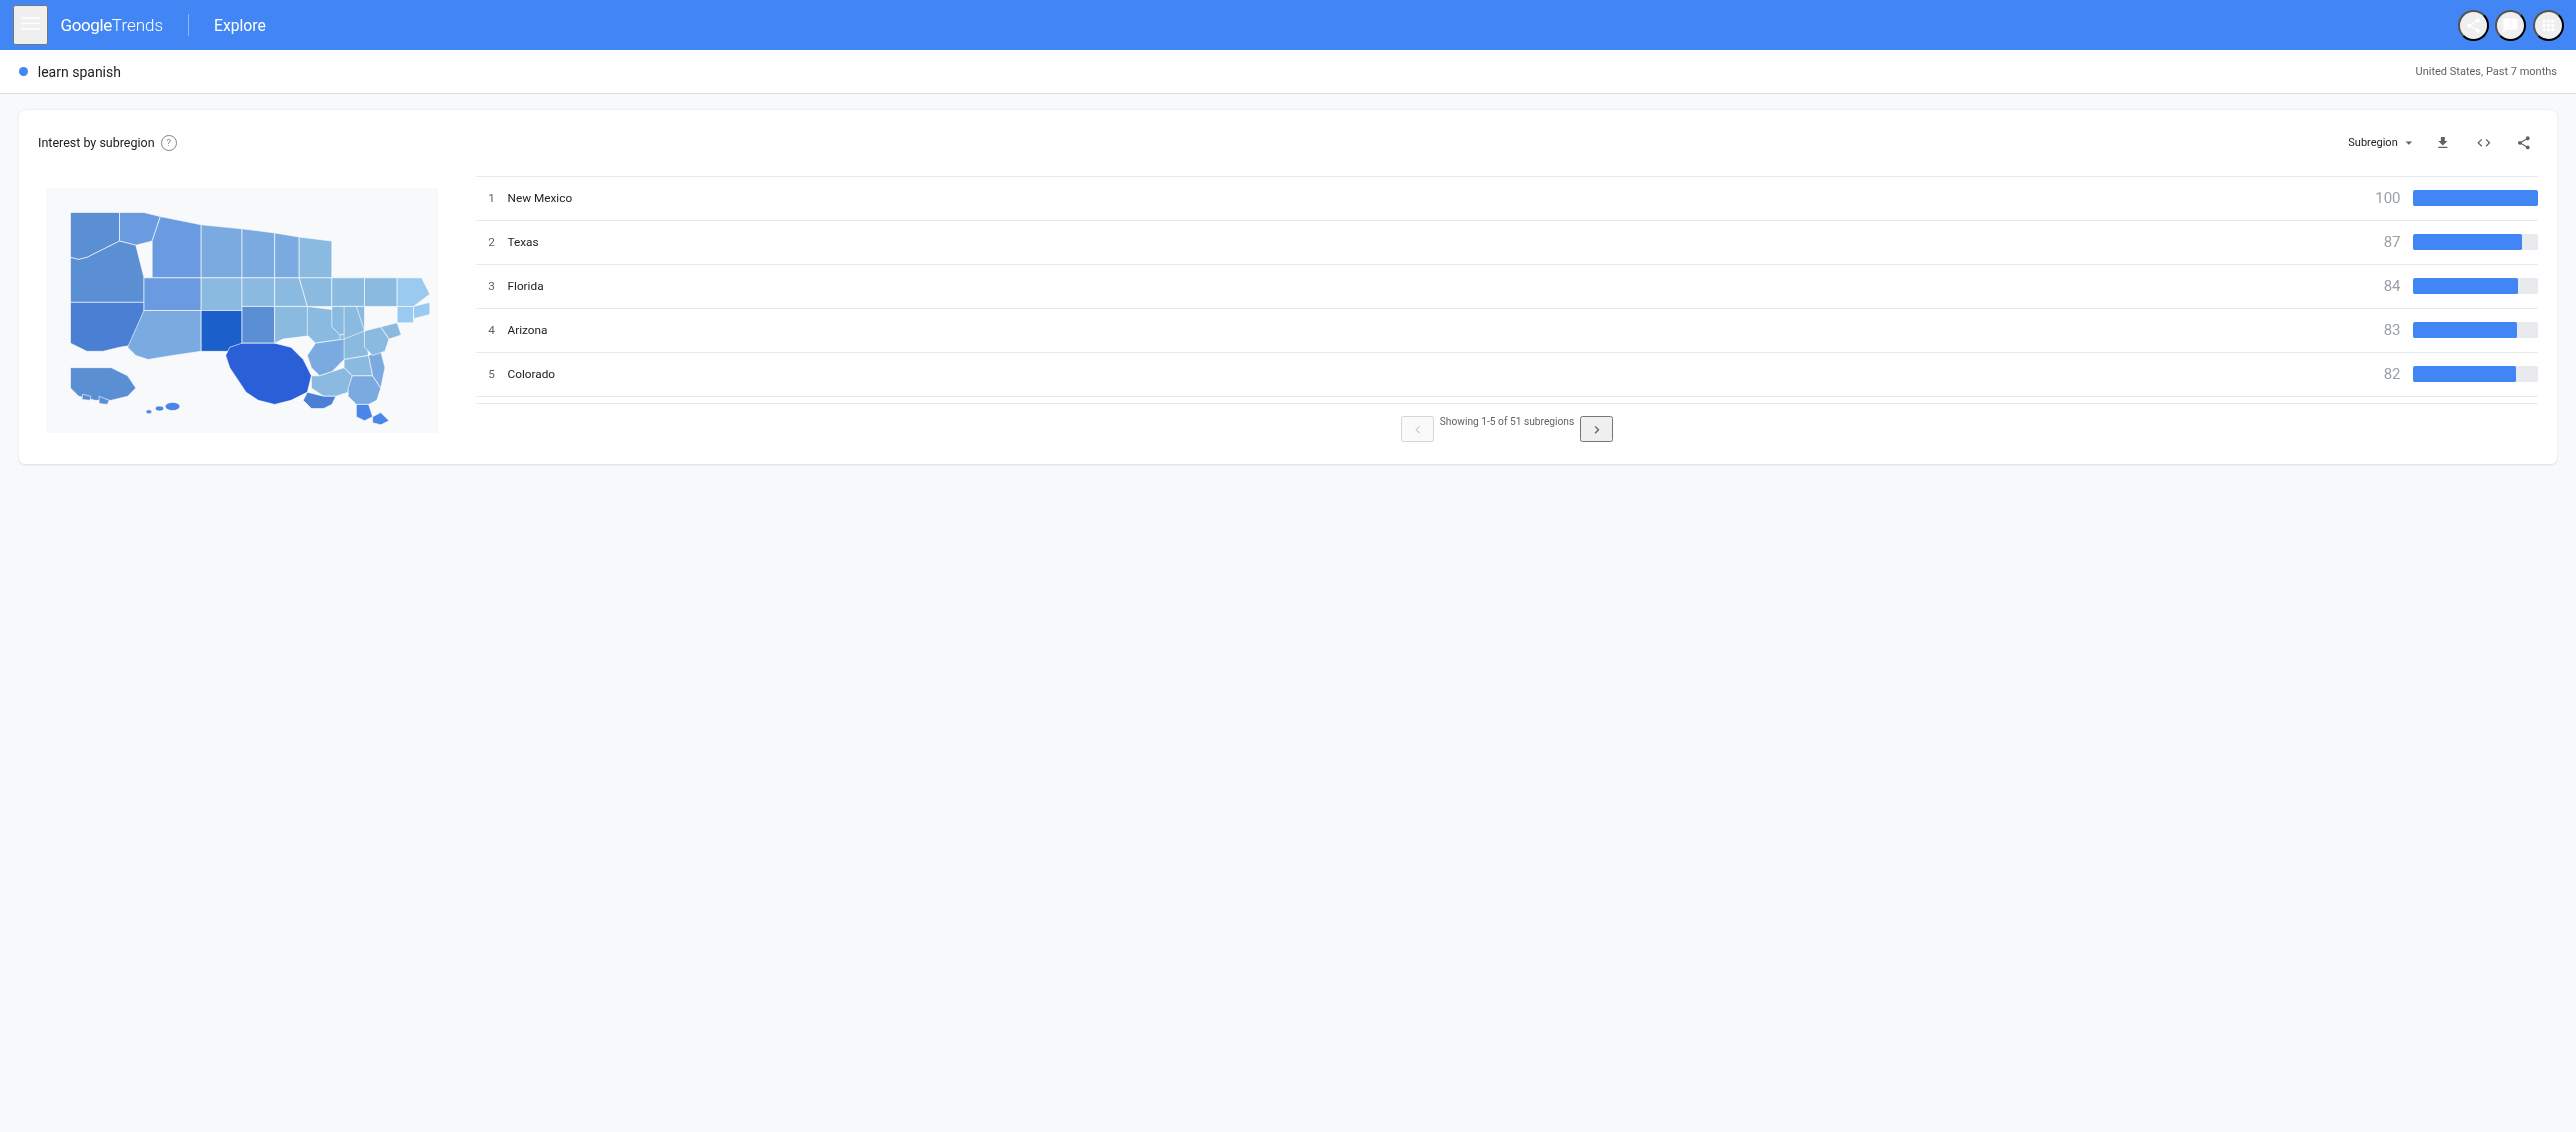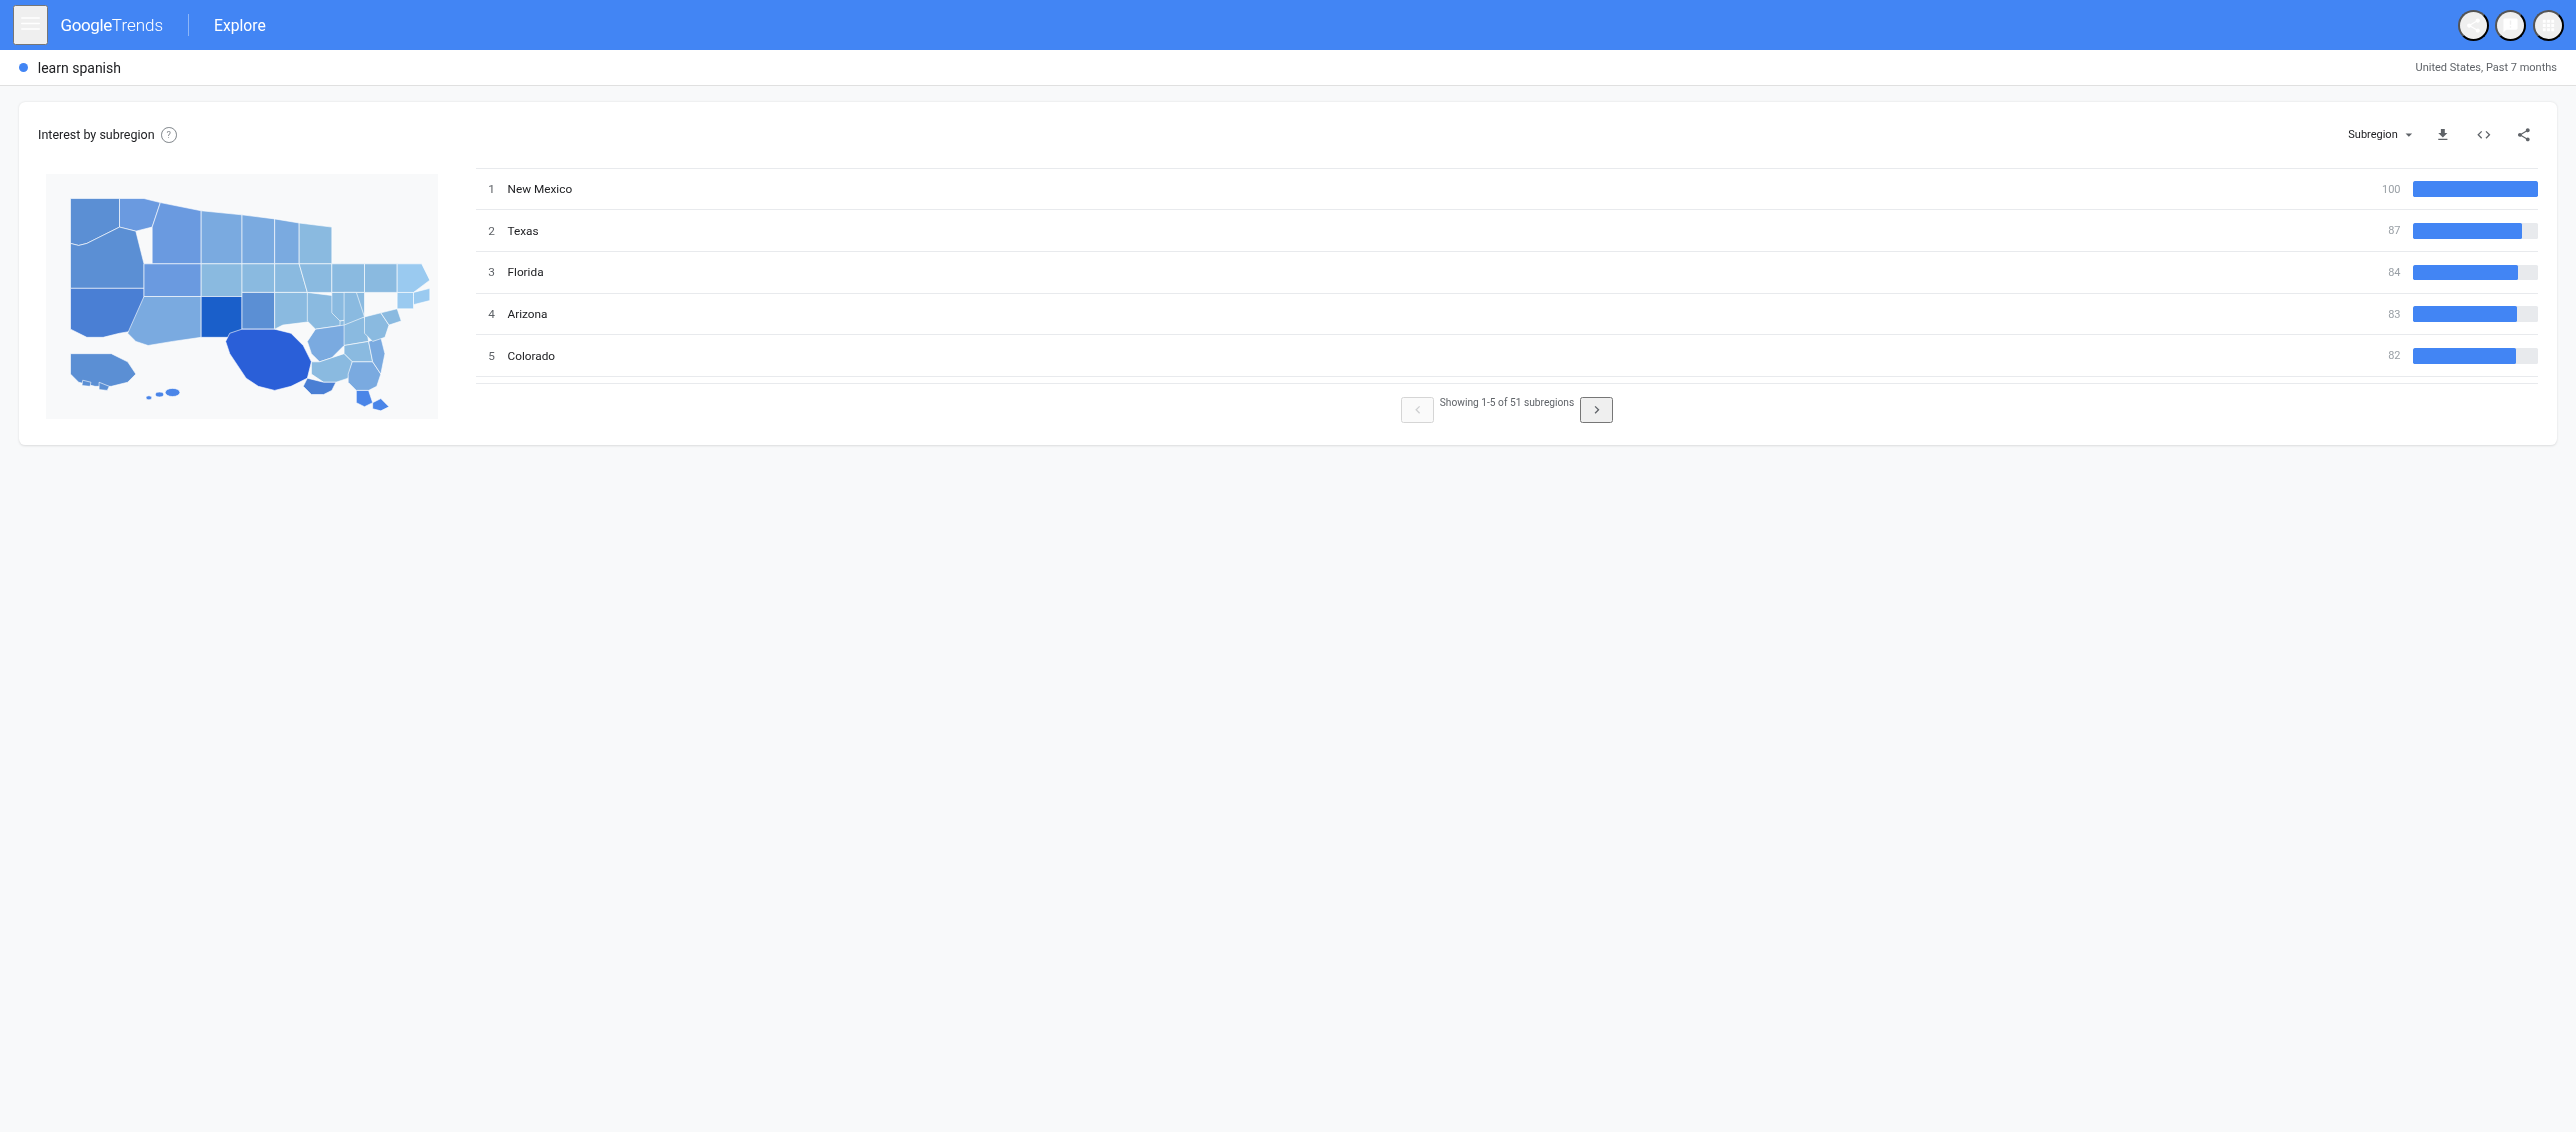--- a/index.html
+++ b/index.html
@@ -62,21 +62,21 @@
       align-items: center;
       justify-content: center;
       cursor: pointer;
       border-radius: 50%;
       font-size: 15.7px;
     }
 
     
     .search-bar-row {
       background: #fff;
-      height: 36px;
+      height: 44px;
       display: flex;
       align-items: center;
       padding: 0 19px;
       border-bottom: 0.8px solid #e0e0e0;
     }
     .search-dot {
       width: 9.4px;
       height: 9.4px;
       border-radius: 50%;
       background: #4285f4;
@@ -200,21 +200,21 @@
       width: 19px;
       text-align: right;
       flex-shrink: 0;
     }
     .rank-name {
       font-size: 11.8px;
       color: #202124;
       flex: 1;
     }
     .rank-score {
-      font-size: 11px;
+      font-size: 15px;
       color: #9aa0a6;
       width: 31px;
       text-align: right;
       flex-shrink: 0;
     }
     .rank-bar-container {
       width: 125px;
       height: 15.7px;
       background: #e8eaed;
       border-radius: 1.6px;

